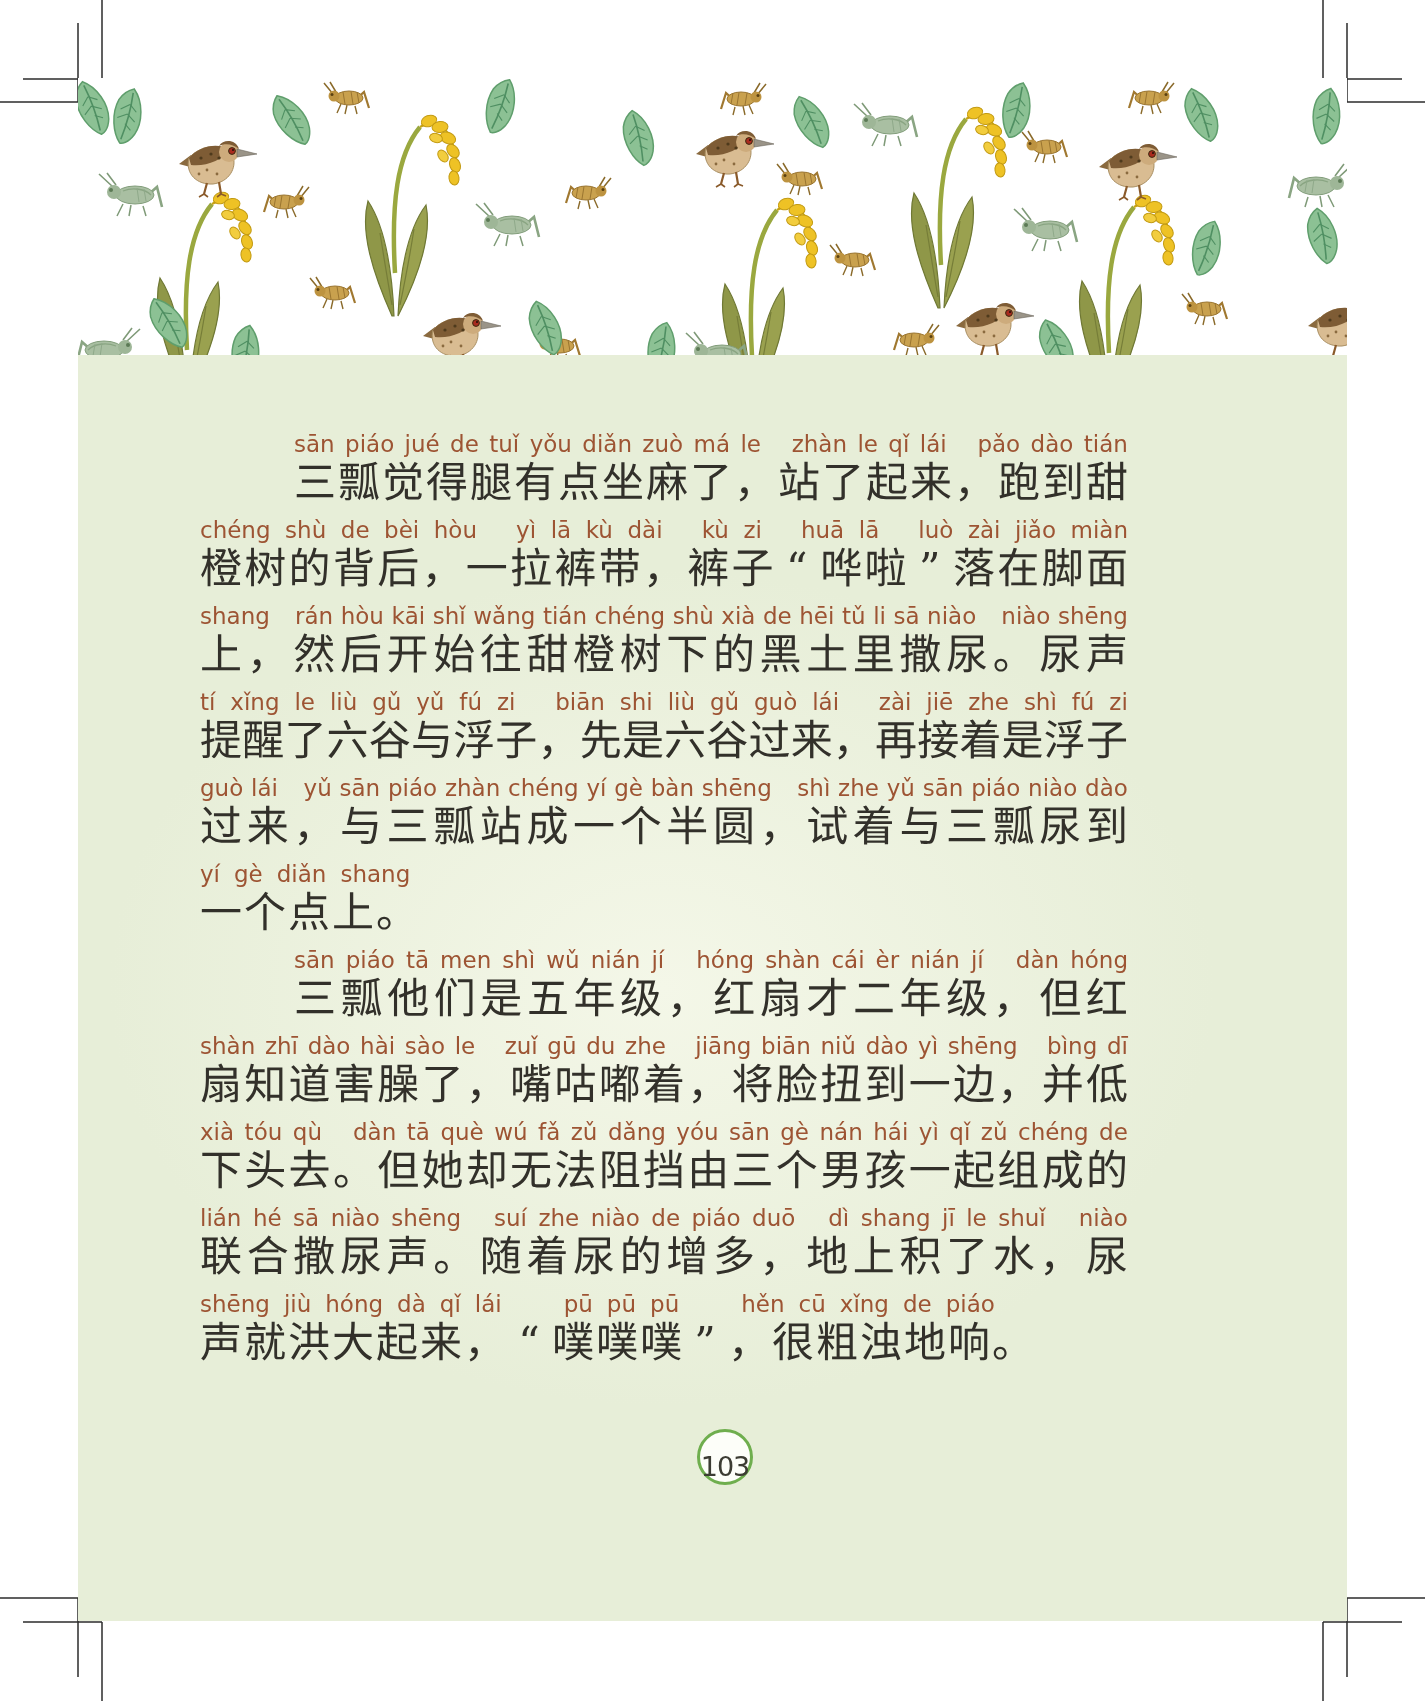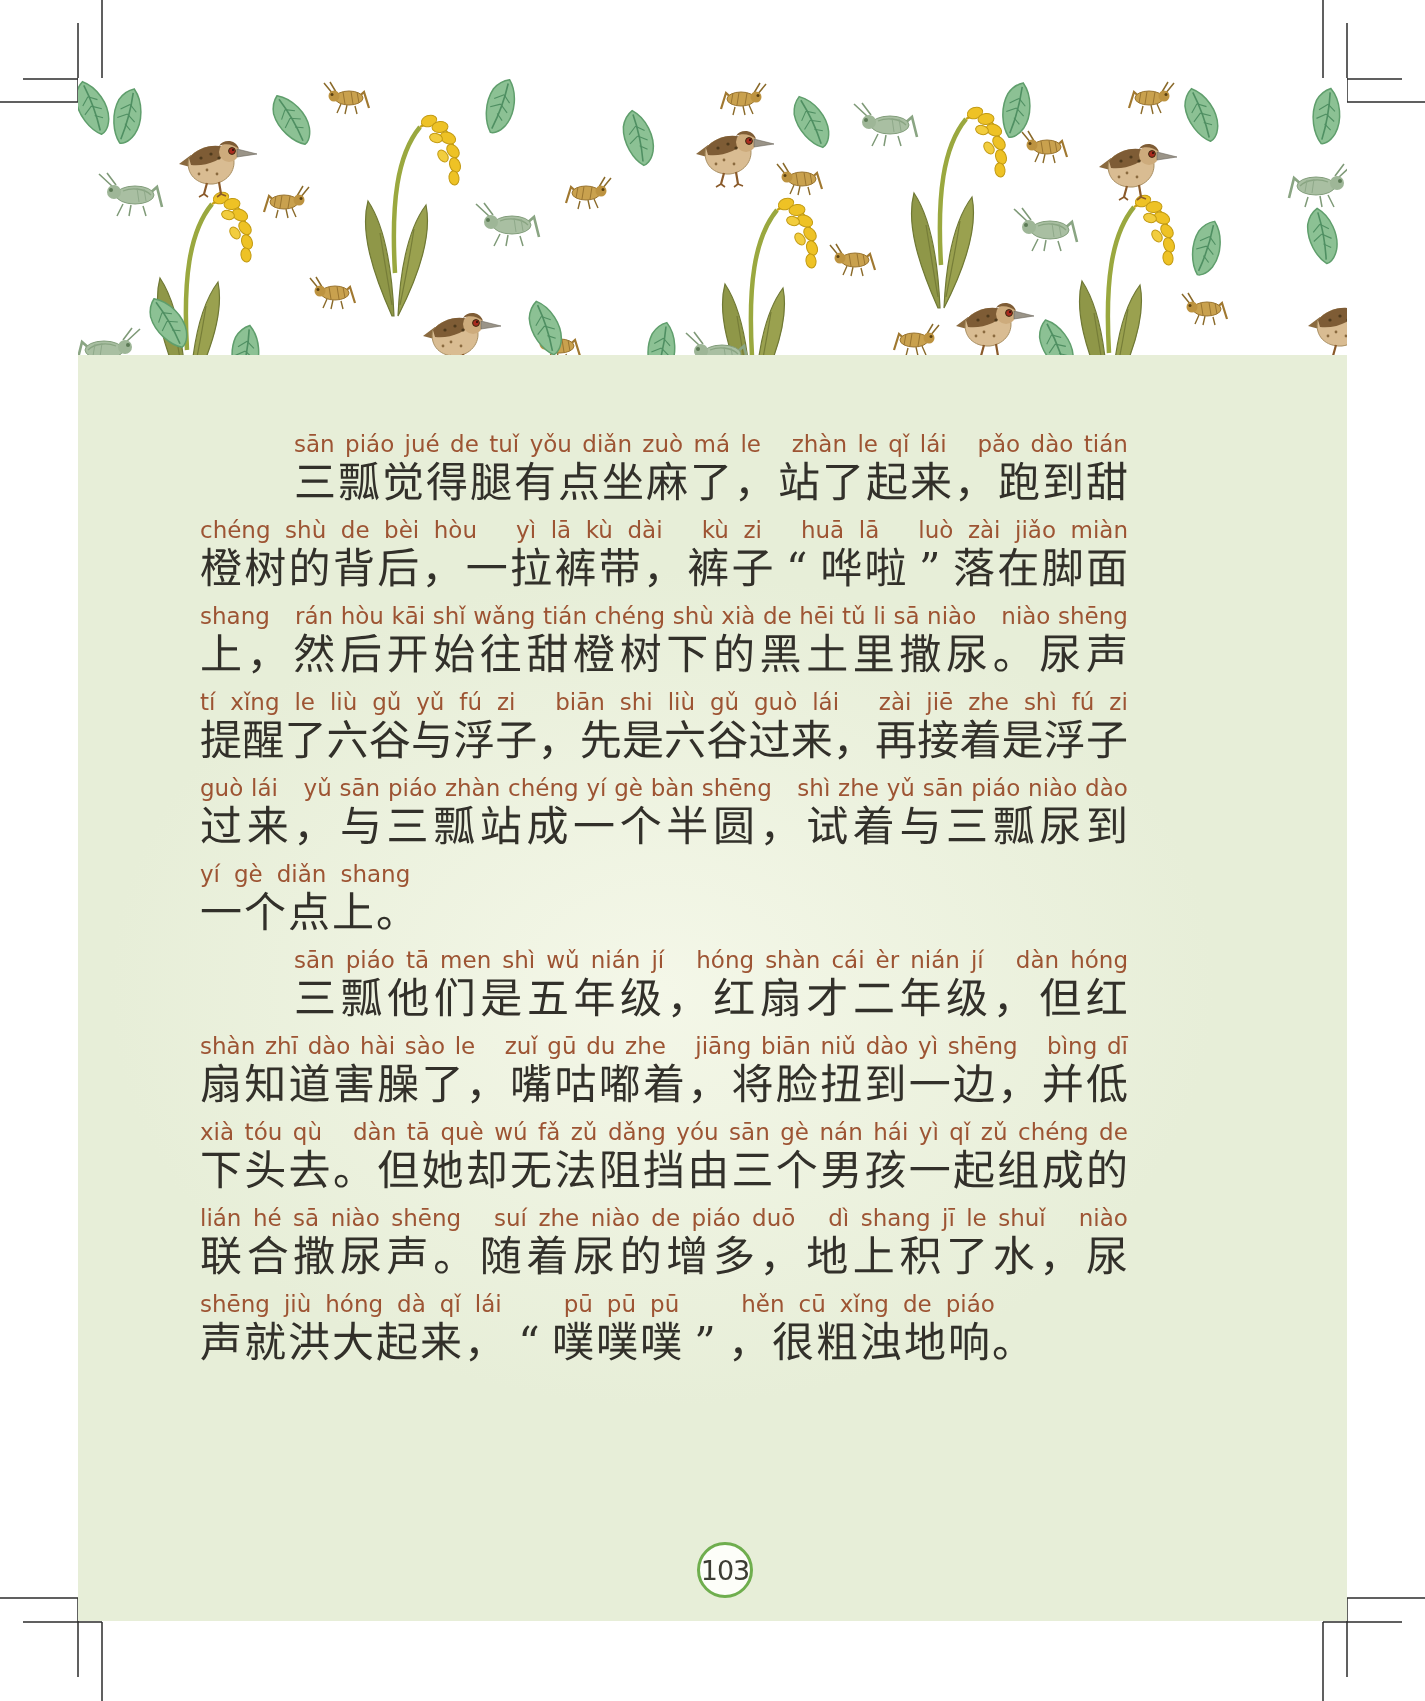--- a/index.html
+++ b/index.html
@@ -30,24 +30,24 @@
           font-family:"DejaVu Serif","Liberation Serif",serif;
           font-size:42px;color:var(--hanzi,#32302a);white-space:nowrap;}
   .justify .py-row,.justify .hz-row{justify-content:space-between;}
   .line:not(.justify) .py-row{column-gap:14px;}
   .line:not(.justify) .hz-row{column-gap:2px;}
   .indent .py-row,.indent .hz-row{padding-left:94px;}
   .hz{display:inline-block;width:42px;text-align:center;}
   .py.empty{display:inline-block;width:10px;}
 
   
-  #page-badge{position:absolute;left:697px;top:1542px;width:56px;height:56px;
+  #page-badge{position:absolute;left:697px;top:1429px;width:56px;height:56px;
               border:3px solid var(--circle_border,#6fae4e);border-radius:50%;
               background:#fdfef9;box-sizing:border-box;display:flex;
-              align-items:center;justify-content:center;}
+              align-items:flex-end;justify-content:center;}
   #page-badge span{font-family:"DejaVu Sans","Liberation Sans",sans-serif;
                    font-size:27px;letter-spacing:-1px;color:#3c3c33;}
 </style>
 </head>
 <body>
 
 <div id="page">
 
   <svg id="cropmarks" width="1425" height="1701">
 

